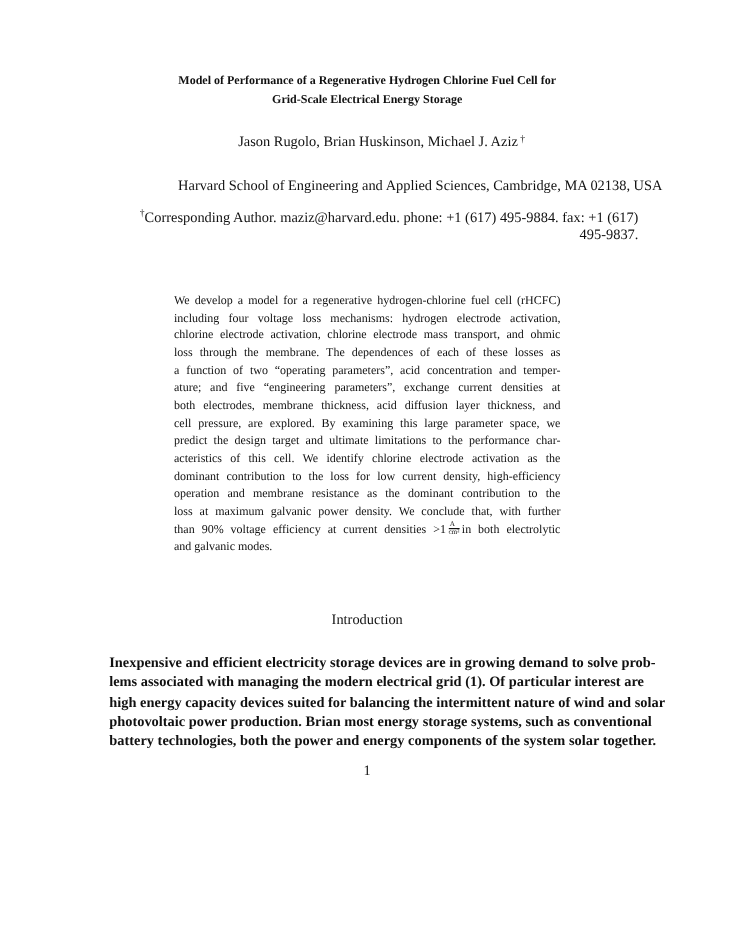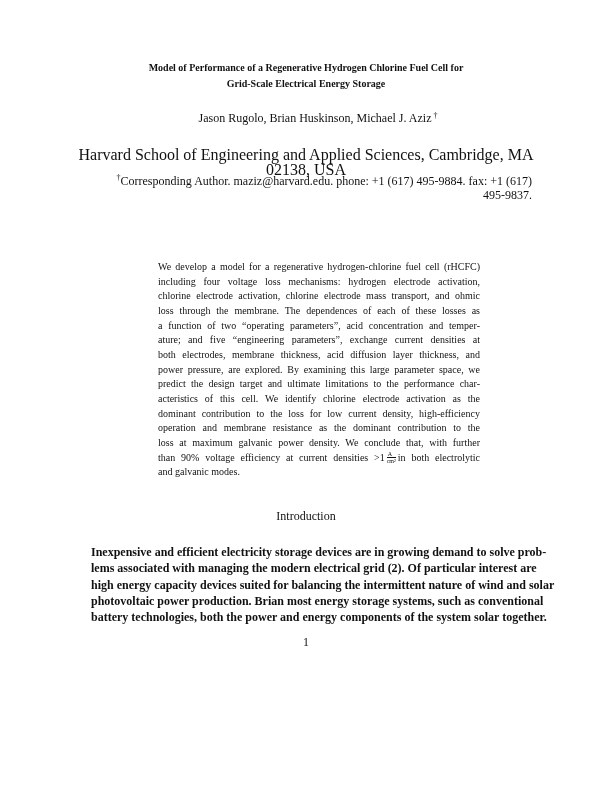--- a/index.html
+++ b/index.html
@@ -43,46 +43,45 @@
       font-size: 8px;
       vertical-align: top;
       position: relative;
       top: -3px;
       margin-left: 2px;
     }
     .affiliation {
       position: absolute;
       left: 60px; width: 492px;
       top: 147px;
-      text-align: center;
-      font-size: 16px;
+      text-align: right;
+      font-size: 12px;
       line-height: 15px;
     }
     .corresponding {
       position: absolute;
       left: 80px; width: 452px;
       top: 174px;
       text-align: right;
       font-size: 12px;
       line-height: 14px;
     }
     .corresponding sup {
       font-size: 8px;
       vertical-align: top;
       position: relative;
       top: -3px;
     }
     .abstract {
       position: absolute;
       left: 145px; width: 322px;
-      top: 260px;
+      top: 244px;
       font-size: 10px;
       line-height: 14.65px;
       text-align: justify;
-      margin-left: 13px;
     }
     .abstract .aline {
       display: block;
       text-align: justify;
       text-align-last: justify;
       white-space: nowrap;
     }
     .abstract .aline.last {
       text-align-last: left;
     }
@@ -156,37 +155,37 @@
   </div>
 
   <div class="abstract">
     <span class="aline">We develop a model for a regenerative hydrogen-chlorine fuel cell (rHCFC)</span>
     <span class="aline">including four voltage loss mechanisms:  hydrogen electrode activation,</span>
     <span class="aline">chlorine electrode activation, chlorine electrode mass transport, and ohmic</span>
     <span class="aline">loss through the membrane.  The dependences of each of these losses as</span>
     <span class="aline">a function of two “operating parameters”, acid concentration and temper-</span>
     <span class="aline">ature; and five “engineering parameters”, exchange current densities at</span>
     <span class="aline">both electrodes, membrane thickness, acid diffusion layer thickness, and</span>
-    <span class="aline">power pressure, are explored.  By examining this large parameter space, we</span>
+    <span class="aline">cell pressure, are explored.  By examining this large parameter space, we</span>
     <span class="aline">predict the design target and ultimate limitations to the performance char-</span>
     <span class="aline">acteristics of this cell.  We identify chlorine electrode activation as the</span>
     <span class="aline">dominant contribution to the loss for low current density, high-efficiency</span>
     <span class="aline">operation and membrane resistance as the dominant contribution to the</span>
     <span class="aline">loss at maximum galvanic power density.  We conclude that, with further</span>
     <span class="aline">
       <span>than 90% voltage efficiency at current densities &gt;1</span><span class="frac"><span class="num">A</span><span class="den">cm²</span></span><span>in both electrolytic</span>
     </span>
     <span class="aline last">and galvanic modes.</span>
   </div>
 
   <div class="section-heading">Introduction</div>
 
   <div class="intro">
     <span class="iline">Inexpensive and efficient electricity storage devices are in growing demand to solve prob-</span>
-    <span class="iline">lems associated with managing the modern electrical grid (2).  Of particular interest are</span>
+    <span class="iline">lems associated with managing the modern electrical grid (1).  Of particular interest are</span>
     <span class="iline">high energy capacity devices suited for balancing the intermittent nature of wind and solar</span>
     <span class="iline">photovoltaic power production.  Brian most energy storage systems, such as conventional</span>
     <span class="iline">battery technologies, both the power and energy components of the system solar together.</span>
   </div>
 
   <div class="page-number">1</div>
 
 </div>
 
 </body></html>

